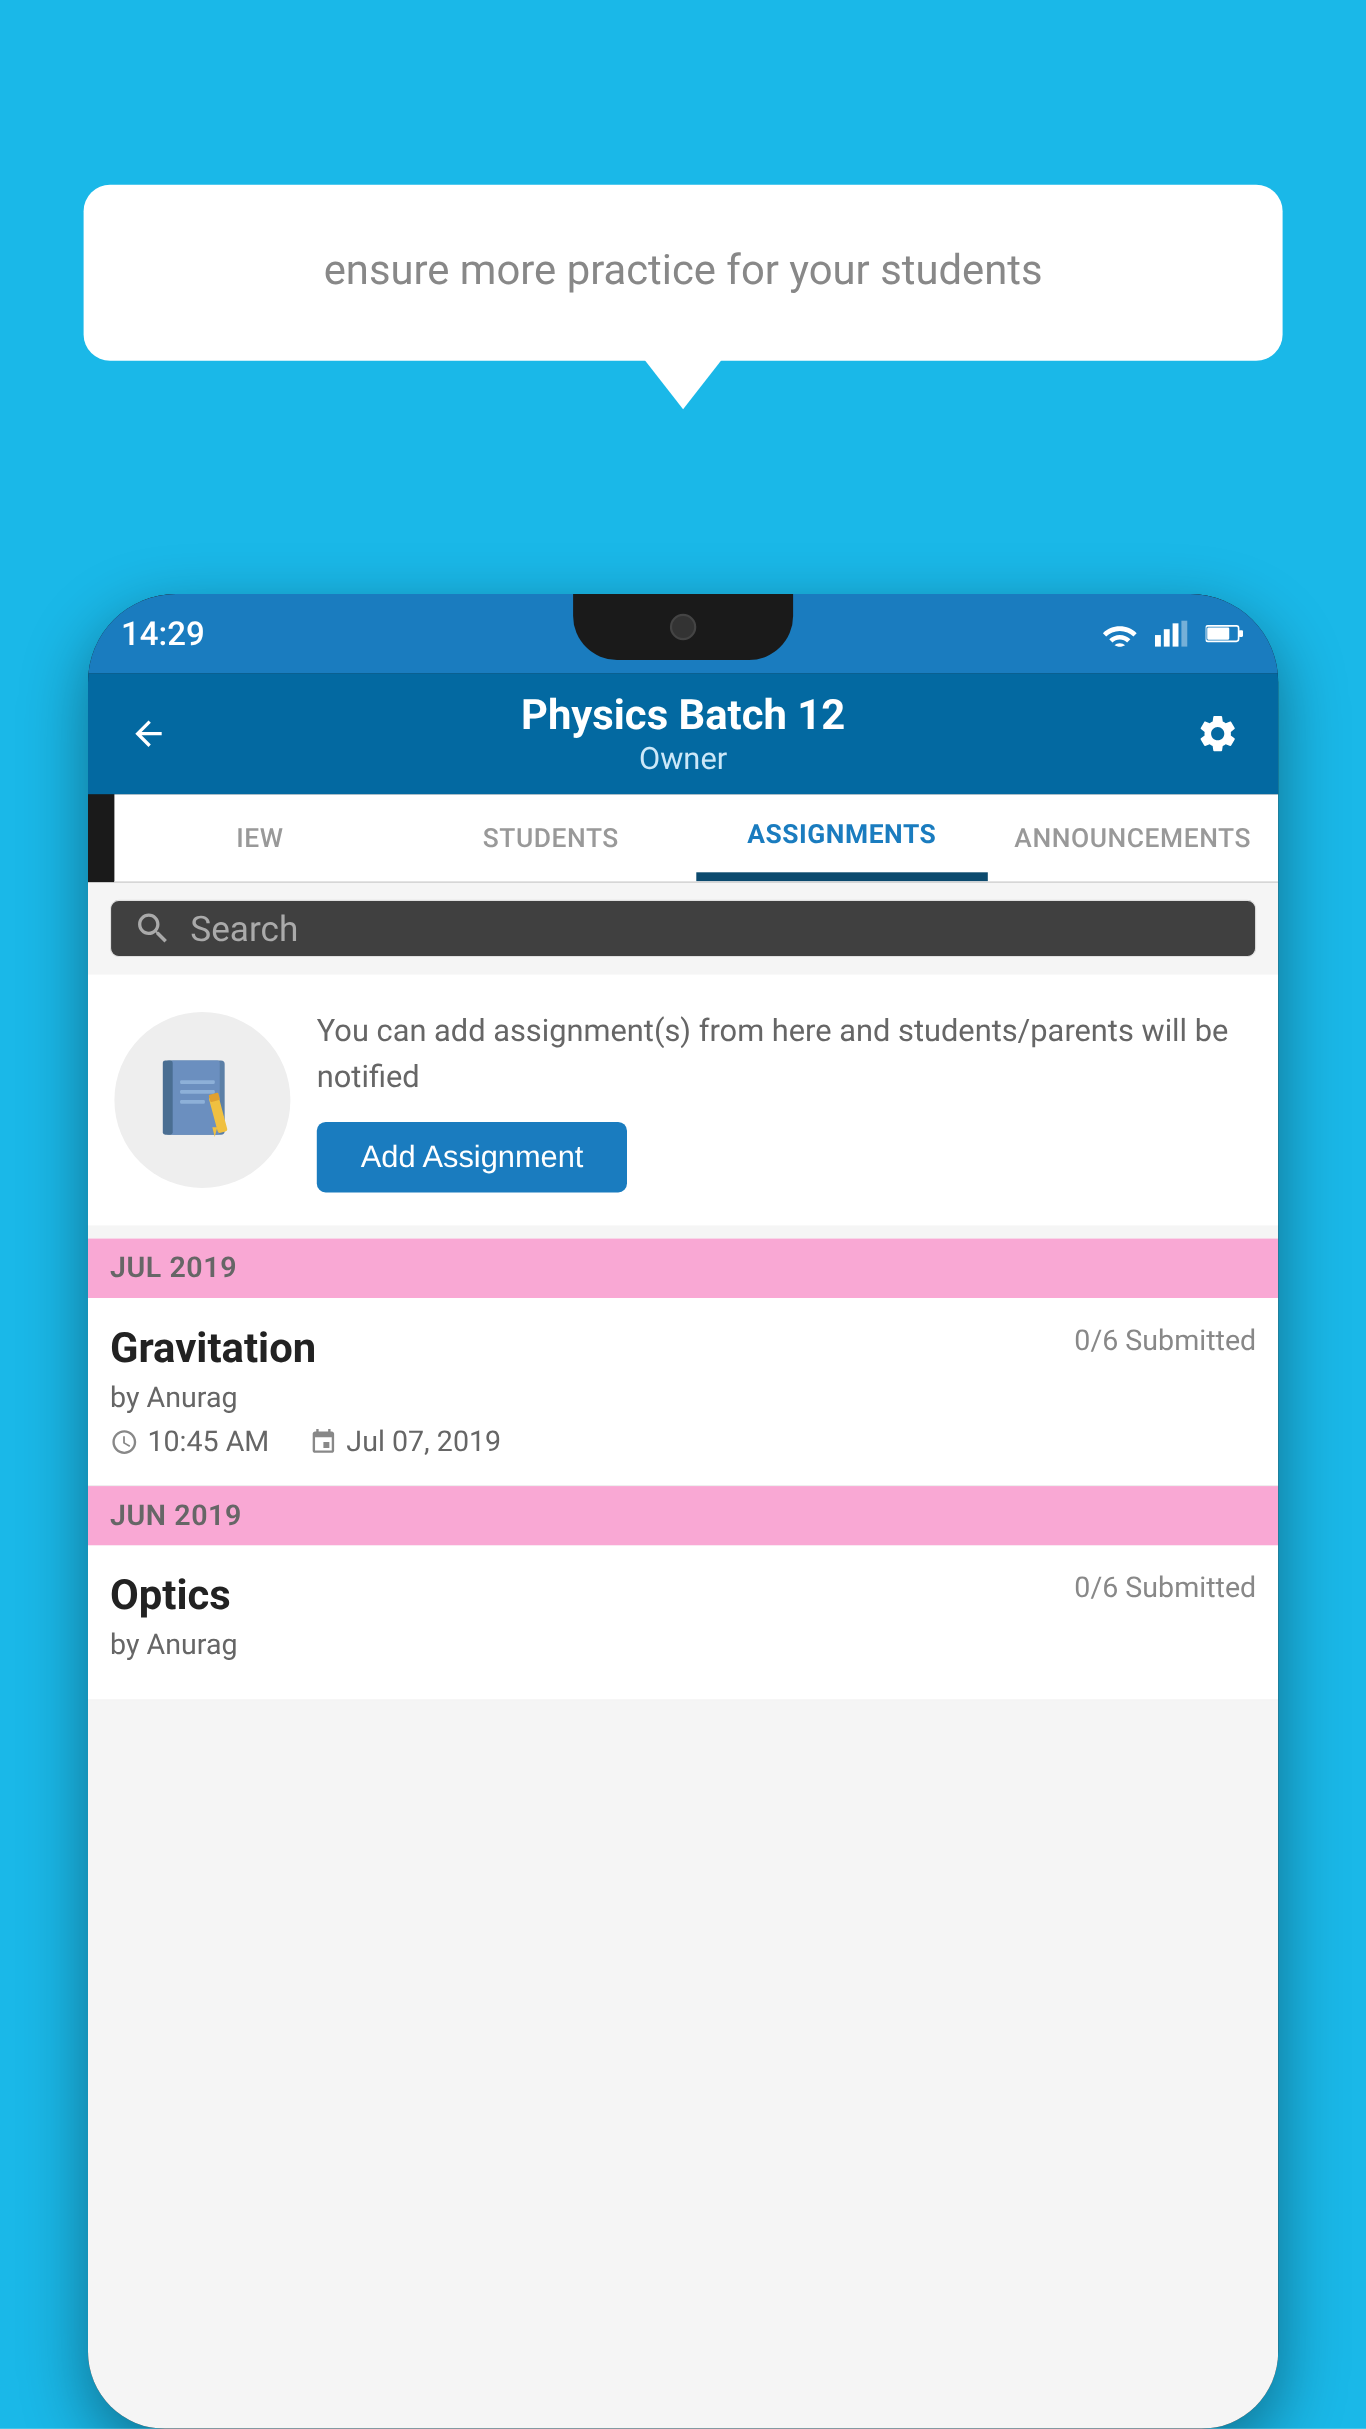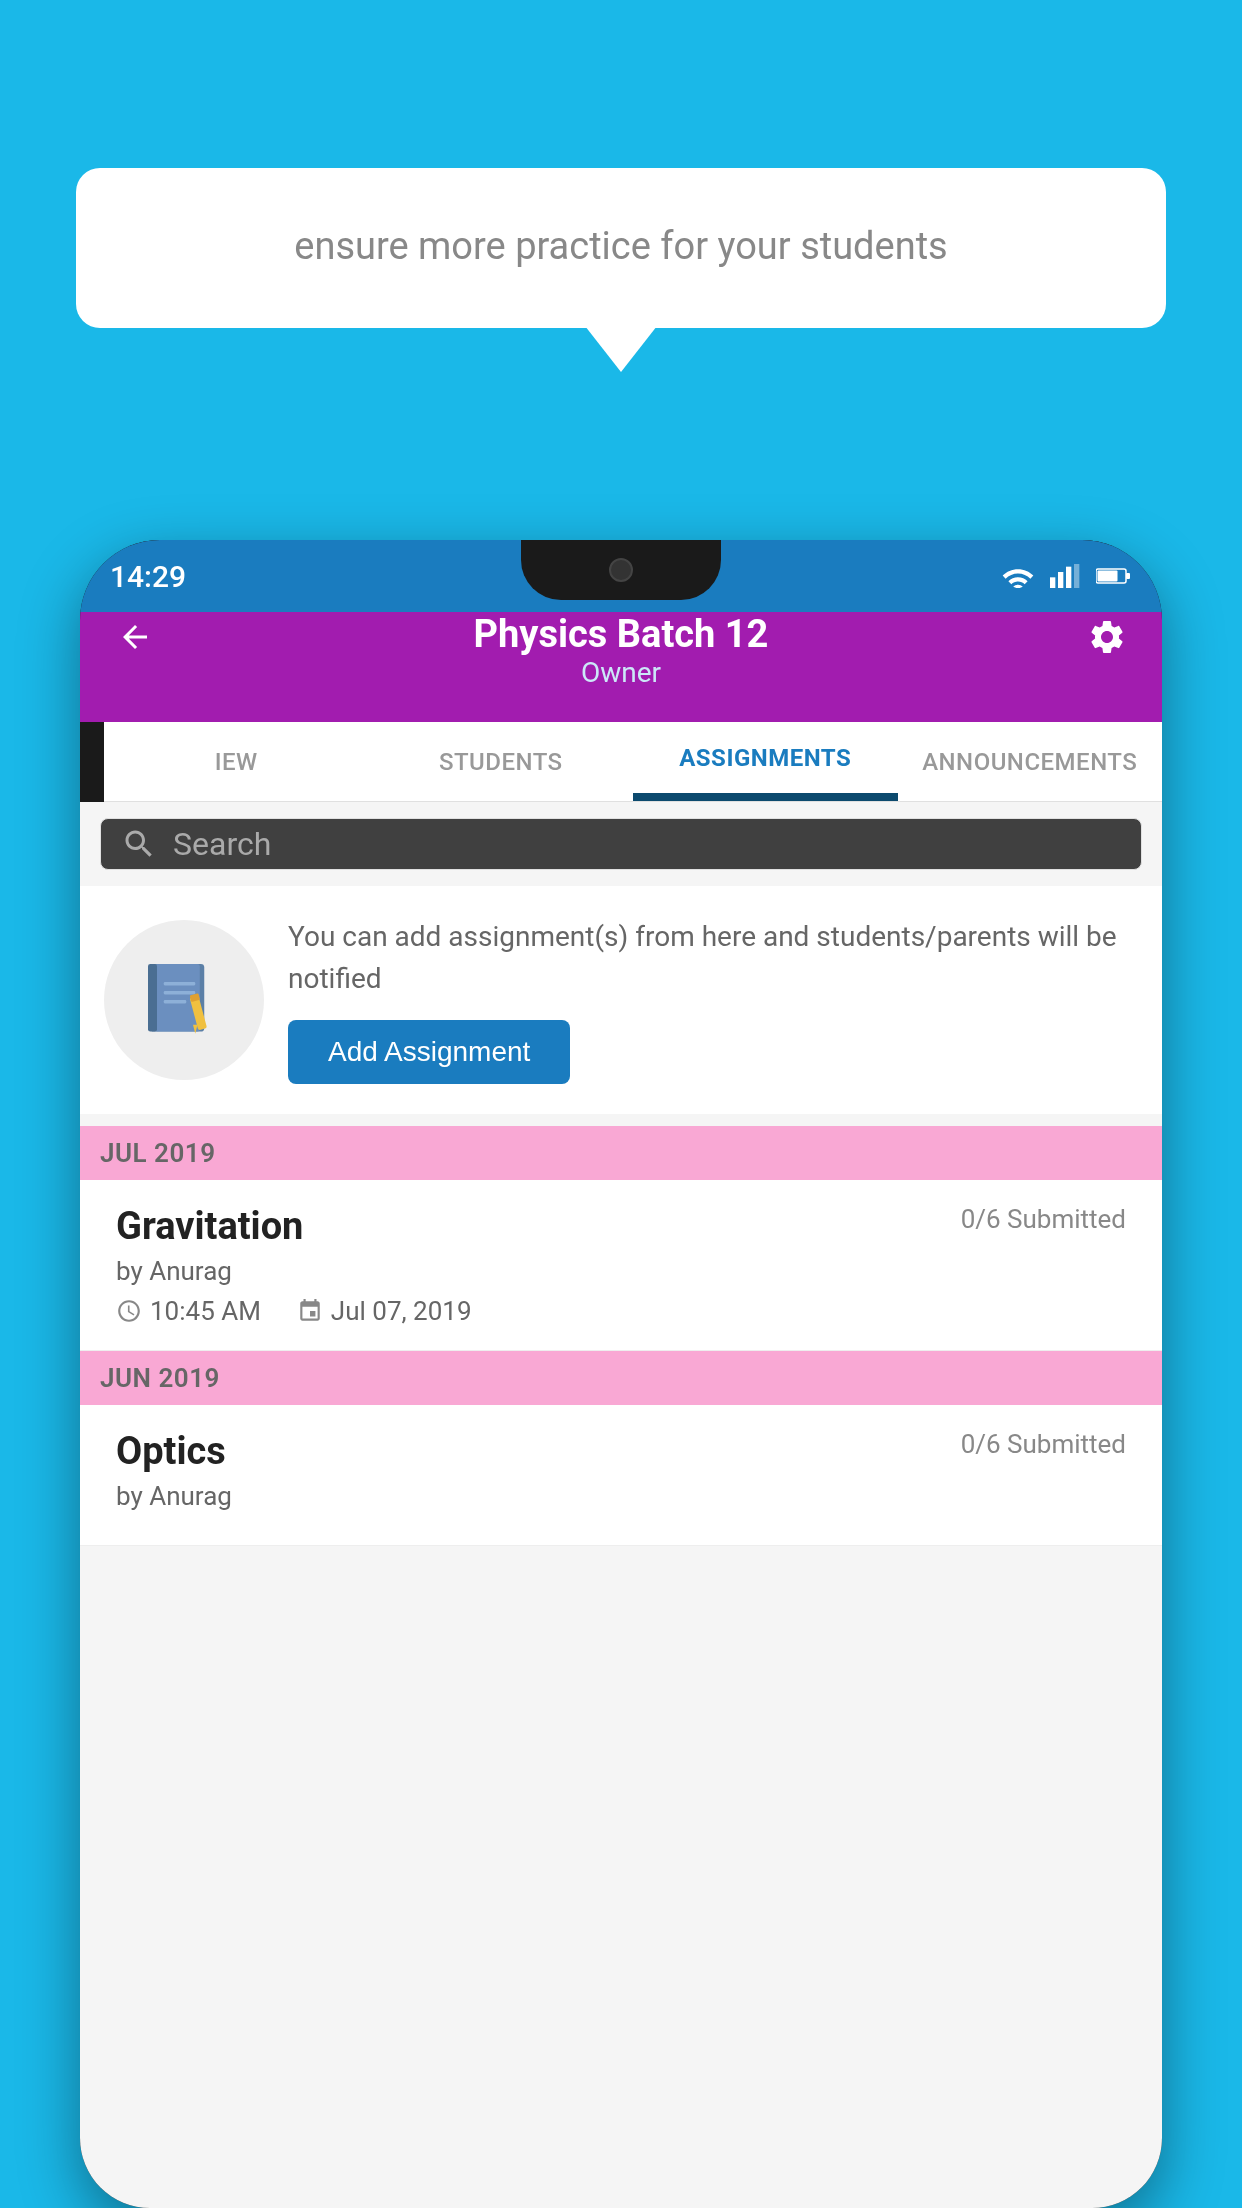--- a/index.html
+++ b/index.html
@@ -118,23 +118,23 @@
       height: 24px;
     }
 
     
     .app-header {
       position: absolute;
       top: 72px;
       left: 0;
       right: 0;
       height: 110px;
-      background: #a21caf;
-      display: flex;
-      align-items: flex-start;
+      background: #0369a1;
+      display: flex;
+      align-items: center;
       justify-content: space-between;
       padding: 0 30px;
       z-index: 14;
     }
     .back-btn {
       width: 50px;
       height: 50px;
       display: flex;
       align-items: center;
       justify-content: center;
@@ -270,21 +270,21 @@
       padding: 12px 20px;
       font-size: 26px;
       font-weight: 600;
       color: #666666;
       letter-spacing: 0.5px;
     }
 
     
     .assignment-item {
       background: #ffffff;
-      padding: 24px 36px;
+      padding: 24px 20px;
       border-bottom: 1px solid #eeeeee;
     }
     .assignment-top-row {
       display: flex;
       justify-content: space-between;
       align-items: flex-start;
       margin-bottom: 8px;
     }
     .assignment-name {
       font-size: 38px;

